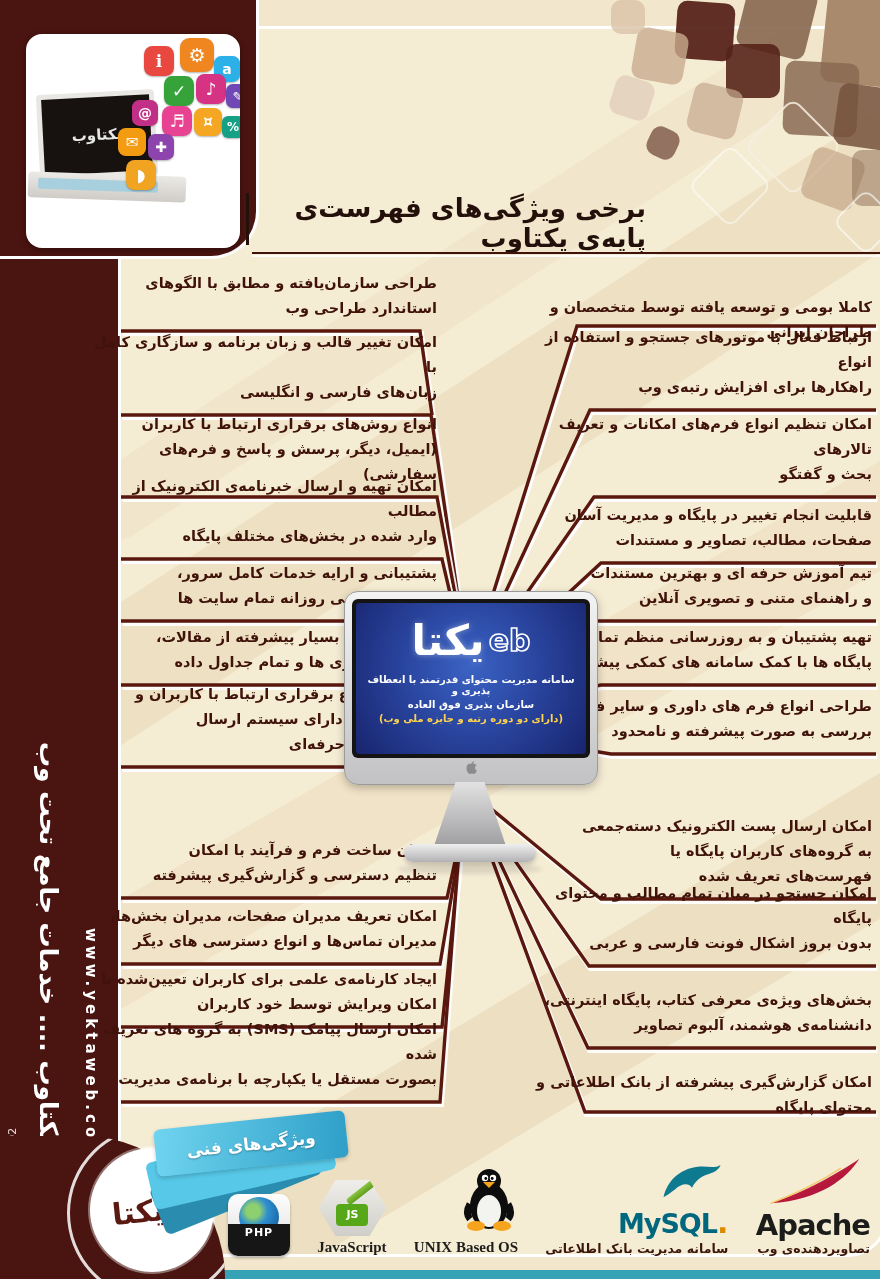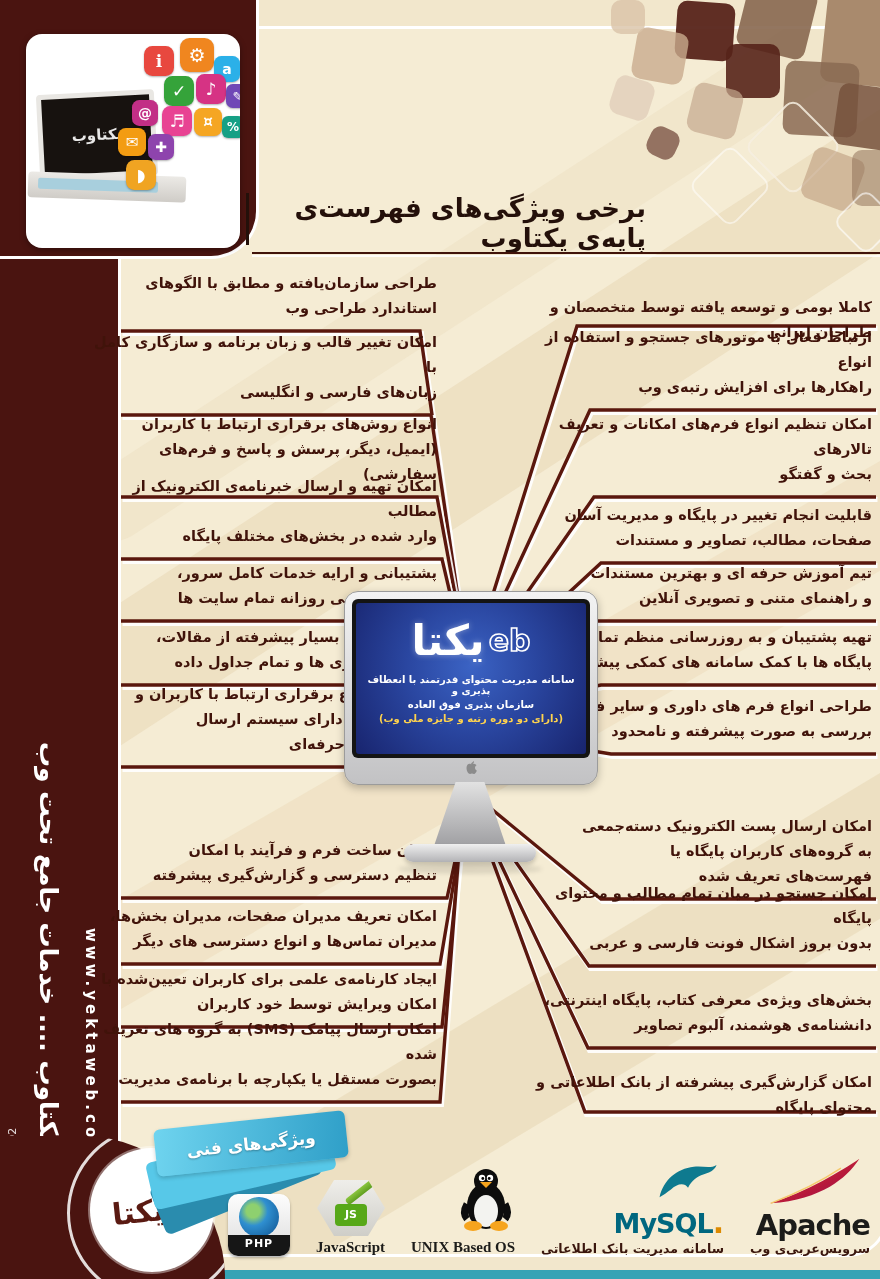--- a/index.html
+++ b/index.html
@@ -92,21 +92,21 @@
   
   .tech-row{position:absolute;left:228px;right:10px;top:1154px;height:102px;display:flex;
     justify-content:space-between;align-items:flex-end;}
   .tech{display:flex;flex-direction:column;align-items:flex-end;}
   .tech .label{font-family:"Liberation Serif",serif;font-weight:700;font-size:15px;color:#1c1c1a;margin-top:3px;}
   .tech .caption{font-size:12.5px;font-weight:700;color:#3a160d;direction:rtl;margin-top:1px;}
   .php-icon{width:62px;height:62px;background:linear-gradient(#fdfdfd,#dcdcdc);border-radius:10px;position:relative;
     box-shadow:0 2px 3px rgba(0,0,0,.3);overflow:hidden;}
   .php-globe{position:absolute;left:11px;top:3px;width:40px;height:40px;border-radius:50%;
     background:radial-gradient(circle at 35% 35%,#8ed06f 0 18%,#2f8fd0 40%,#0d4f8c 100%);}
-  .php-band{position:absolute;left:0;right:0;bottom:0;height:21px;background:#161616;color:#fff;
+  .php-band{position:absolute;left:0;right:0;bottom:0;height:32px;background:#161616;color:#fff;
     font-size:11px;font-weight:700;text-align:center;line-height:17px;letter-spacing:1px;}
   .js-icon{width:68px;height:56px;background:linear-gradient(#efeeea,#cfcec8);position:relative;
     clip-path:polygon(25% 0,75% 0,100% 50%,75% 100%,25% 100%,0 50%);}
   .js-badge{position:absolute;left:18px;top:24px;width:32px;height:22px;background:#57a818;border-radius:4px;
     color:#fff;font-size:11px;font-weight:700;text-align:center;line-height:22px;}
   .js-pencil{position:absolute;left:26px;top:8px;width:36px;height:7px;border-radius:3px;
     background:linear-gradient(#8bc53f,#5f9e1f);transform:rotate(-38deg);}
   .mysql-word{display:flex;align-items:baseline;direction:ltr;}
   .mysql-word .wm{font-size:27px;font-weight:800;color:#00677f;letter-spacing:-1px;}
   .mysql-word .dot{font-size:30px;font-weight:800;color:#dd8a00;}
@@ -362,16 +362,16 @@
             <stop offset="0" stop-color="#e0412e"></stop>
                 <stop offset=".6" stop-color="#b5173c"></stop>
                 <stop offset="1" stop-color="#8e1e5f"></stop>
           </linearGradient>
             </defs>
           <path d="M2 50 C20 44 40 36 58 26 C74 17 88 9 98 2 C90 14 80 24 66 32 C50 41 30 48 2 50 Z" fill="url(#fg)"></path>
           <path d="M2 50 C28 40 54 28 78 12" stroke="#f5c86a" stroke-width="1.5" fill="none"></path>
         </svg>
       </span>
       <div class="apache-word">Apache</div>
-      <div class="caption">سرویس‌عربی‌ی وب</div>
+      <div class="caption">تصاویر‌دهنده‌ی وب</div>
     </div>
   </div>
 </div>
 
 </body></html>

